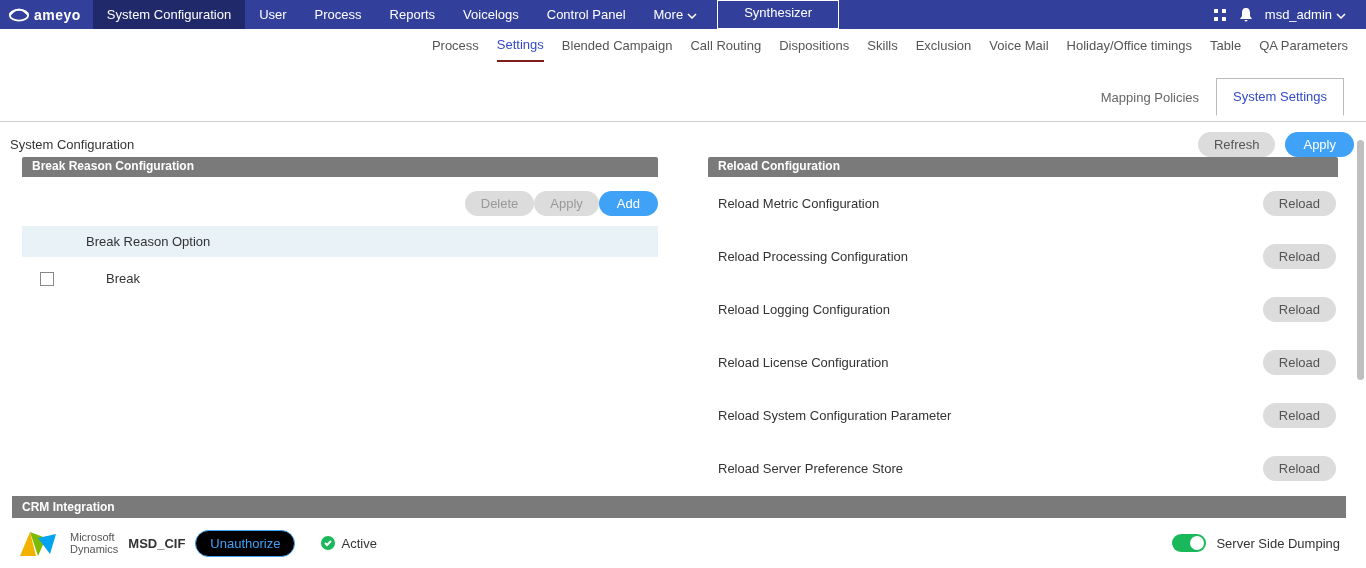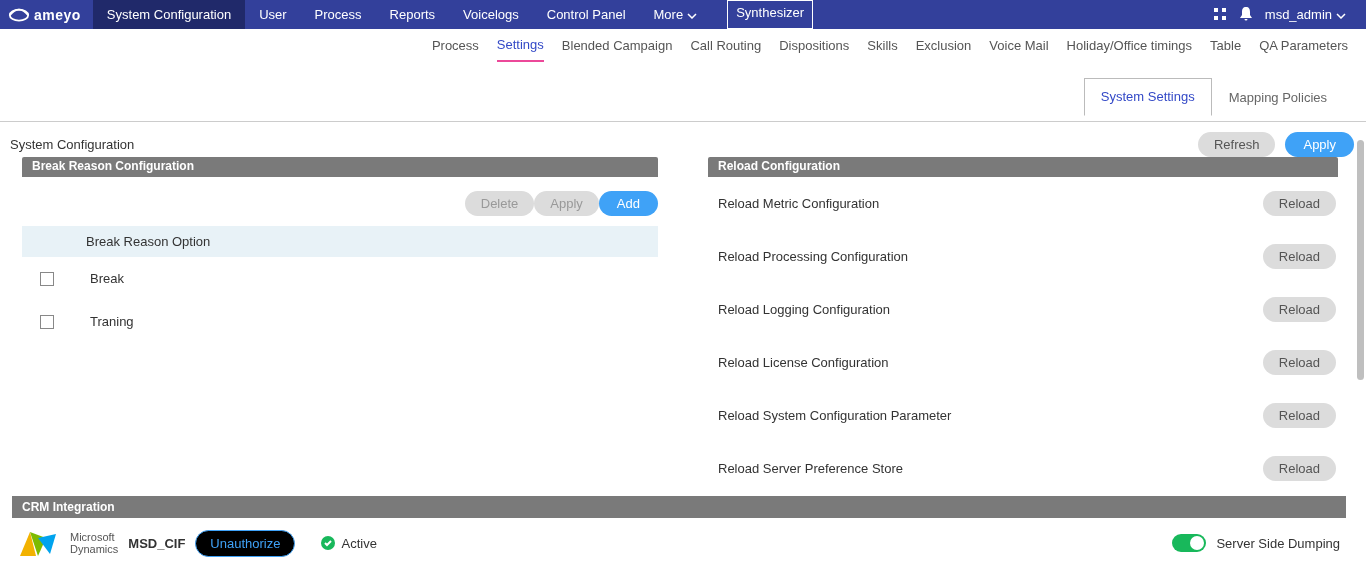--- a/index.html
+++ b/index.html
@@ -7,29 +7,29 @@
 
 
 .topnav { height: 29px; background: #33409b; display: flex; align-items: center; color: #fff; }
 .logo { display: flex; align-items: center; padding: 0 12px 0 8px; height: 29px; }
 .logo-icon { width: 22px; height: 18px; margin-right: 4px; display:inline-block; }
 .logo-text { font-weight: bold; font-size: 14px; letter-spacing: 0.5px; }
 .nav-items { display: flex; height: 29px; }
 .nav-item { padding: 0 14px; display: flex; align-items: center; cursor: pointer; font-size: 13px; }
 .nav-item.active { background: #20296a; }
 .caret-down { margin-left: 4px; }
-.synth-btn { border: 1px solid #fff; padding: 4px 8px; margin-left: 16px; font-size: 13px; cursor: pointer; color:#fff; }
-.nav-right { margin-left: auto; display: flex; padding-right: 20px; gap: 12px; }
+.synth-btn { border: 1px solid #fff; padding: 4px 26px; margin-left: 6px; font-size: 13px; cursor: pointer; color:#fff; }
+.nav-right { margin-left: auto; display: flex; align-items: center; padding-right: 20px; gap: 12px; }
 .grid-icon, .bell-icon { width: 14px; height: 14px; cursor: pointer; display:inline-flex; align-items:center; justify-content:center; }
 .user-menu { display: flex; align-items: center; cursor: pointer; font-size: 13px; }
 
 
 .subnav { height: 36px; display: flex; align-items: center; justify-content: flex-end; padding-right: 18px; gap: 18px; border-bottom: 0; padding-top:4px;}
 .subnav-item { color: #555; cursor: pointer; font-size: 13px; padding-bottom: 8px; }
-.subnav-item.active { color: #3349c7; border-bottom: 2px solid #ec4899; }
+.subnav-item.active { color: #3349c7; border-bottom: 2px solid #7f1d1d; }
 
 
 .tabsrow { display: flex; justify-content: flex-end; padding: 14px 22px 6px 0; }
 .tabbox { border: 1px solid #bbb; display: flex; }
 .tabbox .tab { padding: 10px 16px; cursor: pointer; color: #666; }
 .tabbox .tab.active { color: #3349c7; border-top: 1px solid #3349c7; border-left: 1px solid #bbb; border-right: 1px solid #bbb; margin-top:-1px; background:#fff; }
 .tabbox { border:none; }
 .tabbox .tab { border:1px solid transparent; }
 .tabbox .tab.active { border:1px solid #bbb; border-bottom:1px solid #fff; }
 .tabbox { border-bottom:0; }
@@ -49,21 +49,21 @@
 .col-right { width: 630px; }
 
 .panel-header { background: #7a7a7a; color: #fff; font-weight: bold; font-size: 12px; padding: 4px 10px 6px 10px; border-radius: 2px 2px 0 0; height:20px; display:flex; align-items:center; }
 .panel-header.cut { margin-top:-6px; }
 
 .left-actions { display: flex; justify-content: flex-end; gap: 0; padding: 14px 0 10px 0; }
 .left-actions .btn-grey { color:#999; }
 
 .col-header { background: #e8f2f7; padding: 8px 10px 8px 64px; font-size: 13px; }
 
-.break-row { display: flex; align-items: center; padding: 14px 10px 14px 14px; gap: 36px; }
+.break-row { display: flex; align-items: center; padding: 14px 10px 14px 14px; gap: 52px; }
 .cbwrap { width:14px; height:14px; border:1px solid #888; background:#fff; cursor:pointer; margin-left:4px;}
 
 
 .reload-row { display: flex; align-items: center; justify-content: space-between; padding: 14px 2px 14px 10px; }
 .reload-row span { color:#333; }
 
 
 .crm-panel { position: absolute; left: 12px; right: 20px; bottom: 0; }
 .crm-header { background: #7a7a7a; color: #fff; font-weight: bold; font-size: 12px; padding: 4px 10px; }
 .crm-body { display: flex; align-items: center; padding: 10px 6px 10px 4px; }
@@ -158,22 +158,22 @@
   <div class="subnav-item">Skills</div>
   <div class="subnav-item">Exclusion</div>
   <div class="subnav-item">Voice Mail</div>
   <div class="subnav-item">Holiday/Office timings</div>
   <div class="subnav-item">Table</div>
   <div class="subnav-item">QA Parameters</div>
 </div>
 
 <div class="tabsrow">
   <div class="tabbox">
+    <div class="tab">Mapping Policies</div>
     <div class="tab active">System Settings</div>
-    <div class="tab">Mapping Policies</div>
   </div>
 </div>
 <div class="divider"></div>
 
 <div class="page-header">
   <div class="page-title">System Configuration</div>
   <div class="page-actions">
     <button class="btn-grey">Refresh</button>
     <button class="btn-blue">Apply</button>
   </div>
@@ -184,24 +184,20 @@
     <div class="panel-header cut">Break Reason Configuration</div>
     <div class="left-actions">
       <button class="btn-grey">Delete</button>
       <button class="btn-grey">Apply</button>
       <button class="btn-blue">Add</button>
     </div>
     <div class="col-header">Break Reason Option</div>
     <div class="break-row">
       <div class="cbwrap"></div>
       <span>Break</span>
-    </div>
-    <div class="break-row">
-      <div class="cbwrap"></div>
-      <span>Traning</span>
     </div>
   </div>
 
   <div class="col-right">
     <div class="panel-header cut">Reload Configuration</div>
     <div class="reload-row">
       <span>Reload Metric Configuration</span>
       <button class="btn-grey">Reload</button>
     </div>
     <div class="reload-row">

